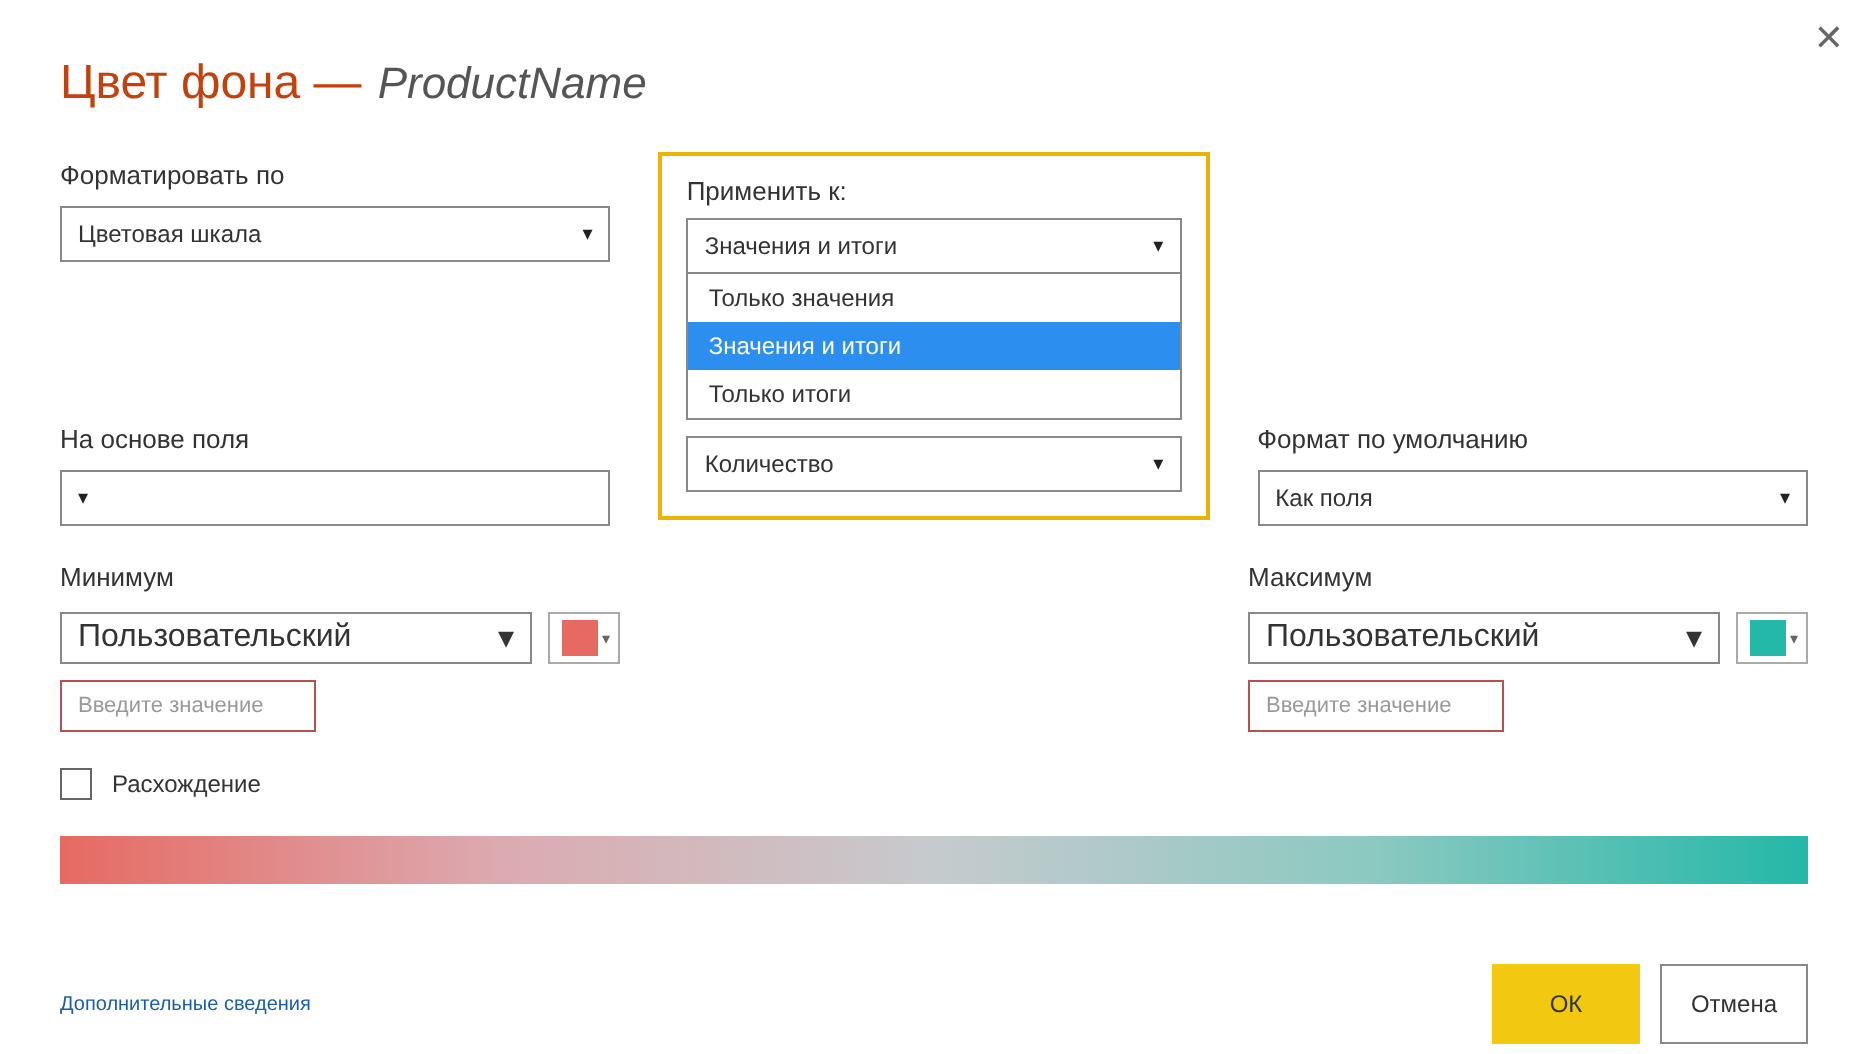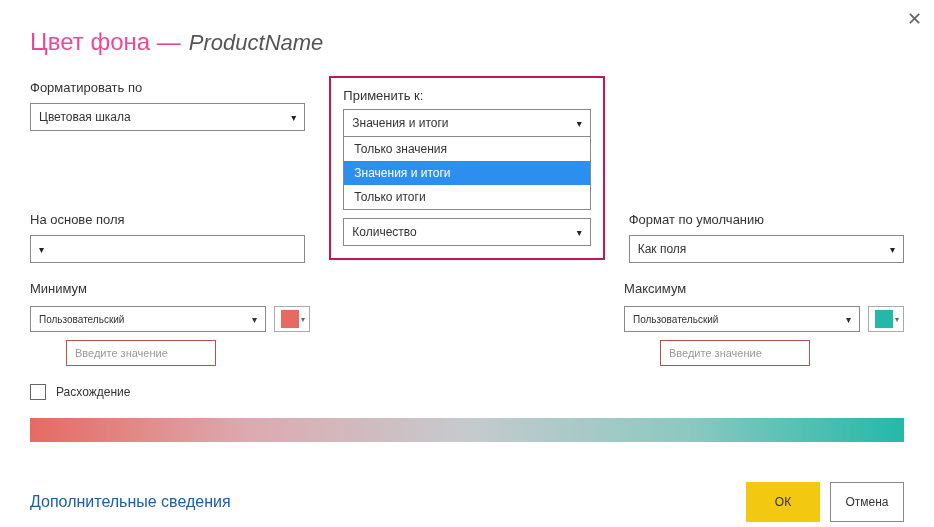--- a/index.html
+++ b/index.html
@@ -24,21 +24,21 @@
       padding: 28px 30px 20px 30px;
     }
     .title-row {
       display: flex;
       align-items: baseline;
       margin-bottom: 24px;
     }
     .title-main {
       font-size: 24px;
       font-weight: 300;
-      color: #ec4899;
+      color: #c2410c;
     }
     .title-sub {
       font-size: 22px;
       font-weight: 300;
       font-style: italic;
       color: #555;
       margin-left: 8px;
     }
     .row {
       display: flex;
@@ -67,21 +67,21 @@
       font-size: 12px;
       color: #333;
       cursor: pointer;
       position: relative;
     }
     .select-box .caret {
       font-size: 10px;
       color: #222;
     }
     .highlight-box {
-      border: 2px solid #be185d;
+      border: 2px solid #eab308;
       padding: 10px 12px 12px 12px;
       margin-top: -4px;
     }
     .highlight-box .label { margin-bottom: 6px; }
     .highlight-box .select-box { margin-bottom: 0; }
     .dropdown-open {
       border: 1px solid #888;
       background: #fff;
       margin-top: -1px;
     }
@@ -117,21 +117,21 @@
       align-items: stretch;
     }
     .swatch-select {
       flex: 1;
       height: 26px;
       border: 1px solid #888;
       display: flex;
       align-items: center;
       justify-content: space-between;
       padding: 12px 8px;
-      font-size: 10px;
+      font-size: 16px;
       cursor: pointer;
     }
     .color-swatch {
       width: 36px;
       height: 26px;
       border: 1px solid #aaa;
       display: flex;
       align-items: center;
       justify-content: flex-end;
       padding-right: 4px;
@@ -141,29 +141,28 @@
       width: 18px;
       height: 18px;
       margin-right: 2px;
     }
     .swatch-caret {
       font-size: 8px;
       color: #666;
     }
     .value-input {
       margin-top: 8px;
-      width: 150px;
+      width: 128px;
       height: 26px;
       border: 1px solid #b85050;
       padding: 0 8px;
       display: flex;
       align-items: center;
       font-size: 11px;
       color: #999;
-      margin-left: 36px;
     }
     .checkbox-row {
       display: flex;
       align-items: center;
       gap: 10px;
       margin: 18px 0;
     }
     .checkbox {
       width: 16px;
       height: 16px;
@@ -177,21 +176,21 @@
       background: linear-gradient(to right, #e66a62, #dcaab0, #c6cacd, #8cc9c1, #24b8a8);
       margin-bottom: 40px;
     }
     .footer {
       display: flex;
       align-items: center;
       justify-content: space-between;
     }
     .link {
       color: #1a5ea8;
-      font-size: 16px;
+      font-size: 10px;
       cursor: pointer;
     }
     .footer-buttons {
       display: flex;
       gap: 10px;
     }
     .btn {
       min-width: 74px;
       height: 40px;
       display: flex;

